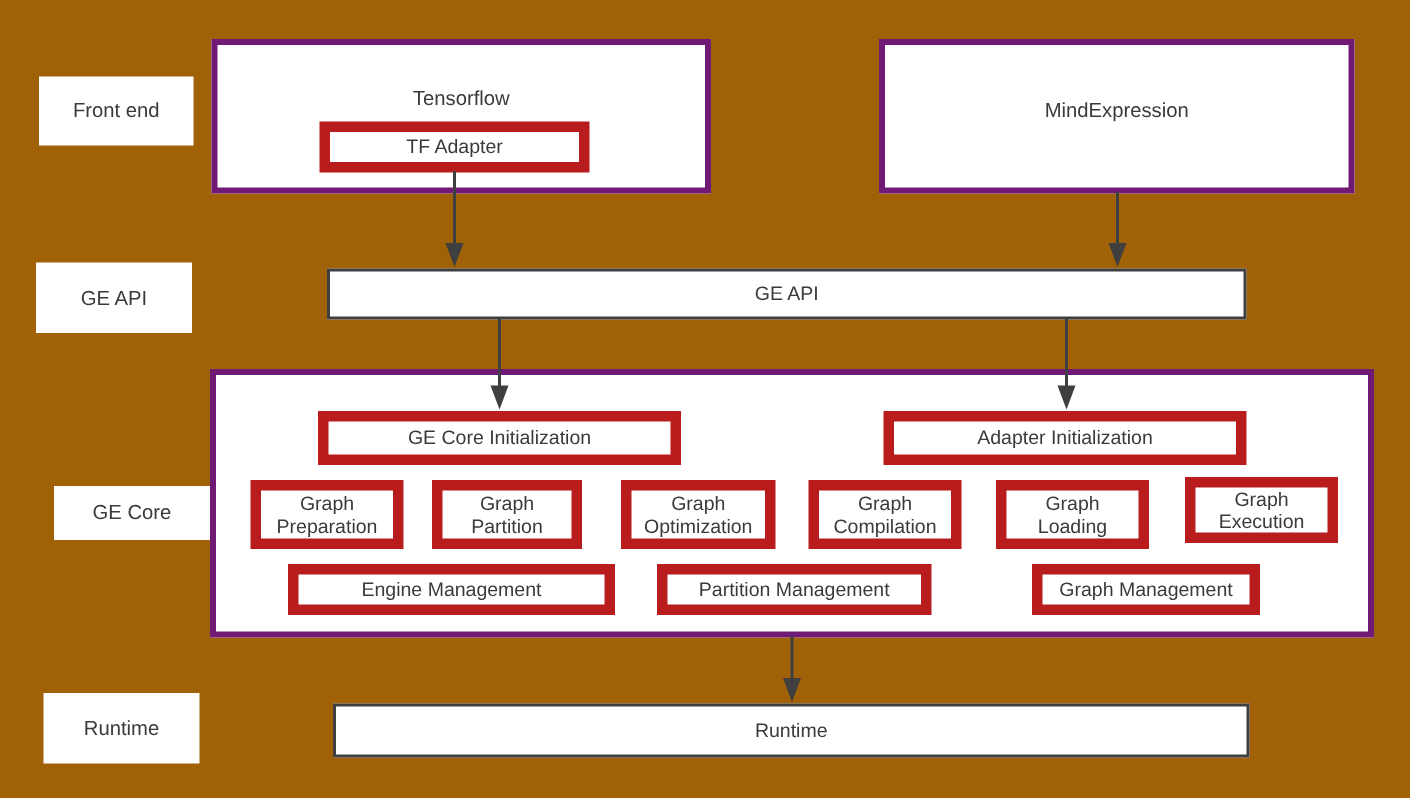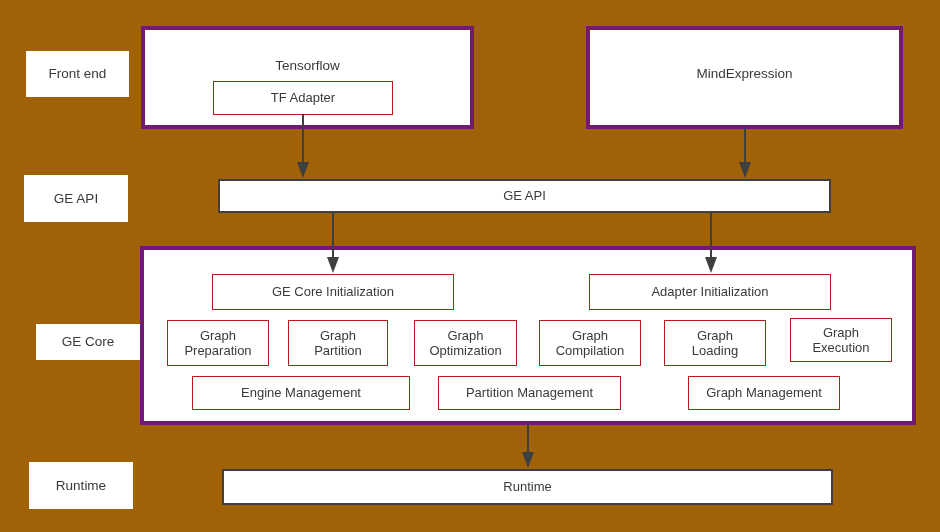--- a/index.html
+++ b/index.html
@@ -39,21 +39,21 @@
     align-items: flex-start;
     justify-content: center;
   }
   .group > .group-title {
     margin-top: 28px;
     font-size: 13.5px;
     color: #3a3a3a;
   }
   
   .node {
-    border: 1px solid #b91c1c;
+    border: 7px solid #b91c1c;
     font-size: 13px;
   }
   .bar {
     border: 2px solid #3f3f3f;
     font-size: 13px;
   }
   
   .arrow {
     position: absolute;
   }

